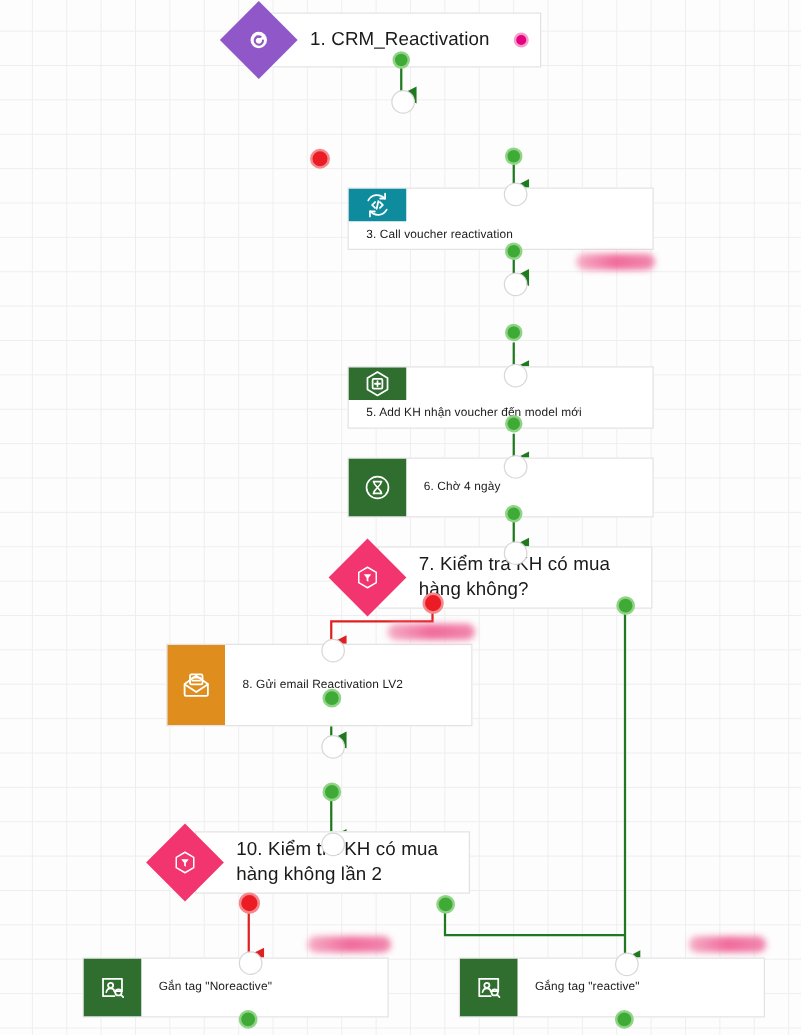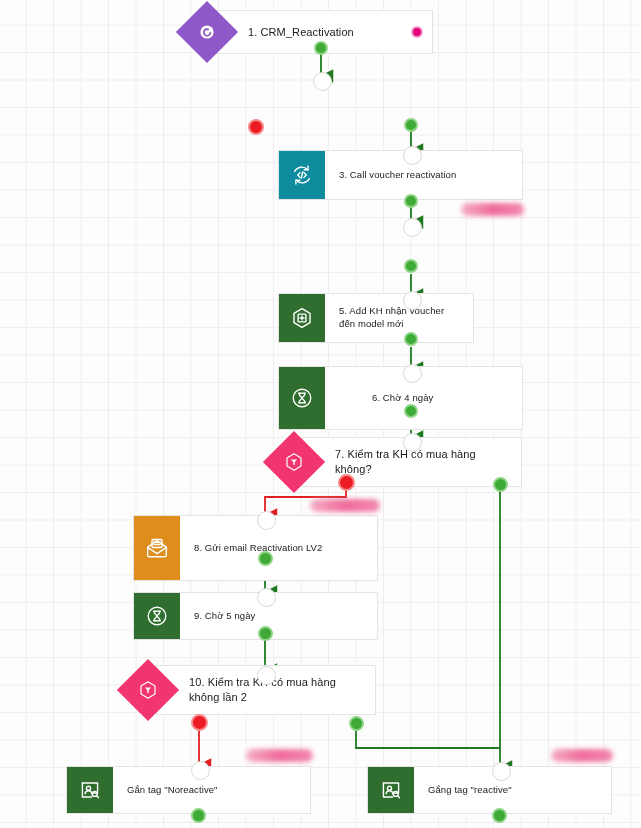--- a/index.html
+++ b/index.html
@@ -25,21 +25,21 @@
   .node{position:absolute;display:flex;align-items:stretch;
         background:#ffffff;border:1px solid #e3e3e3;box-sizing:border-box;}
   .node .ico{width:46px;min-width:46px;display:flex;align-items:center;justify-content:center;}
   .node .lbl{flex:1;display:flex;align-items:center;padding:0 10px 0 14px;
              font-size:9.5px;color:#1a1a1a;line-height:1.35;letter-spacing:.1px;}
 
   
   .dnode{position:absolute;display:flex;align-items:center;}
   .dnode .box{position:absolute;left:30px;top:0;background:#ffffff;
               border:1px solid #e3e3e3;box-sizing:border-box;display:flex;align-items:center;}
-  .dnode .box .lbl{padding-left:32px;padding-right:10px;font-size:11px;color:#1a1a1a;
+  .dnode .box .lbl{padding-left:32px;padding-right:10px;font-size:15px;color:#1a1a1a;
                    line-height:1.35;letter-spacing:.1px;}
   .diamond{position:absolute;width:44px;height:44px;transform:rotate(45deg);
            display:flex;align-items:center;justify-content:center;z-index:3;}
   .diamond > span{transform:rotate(-45deg);display:flex;align-items:center;justify-content:center;}
 
   .port{position:absolute;border-radius:50%;z-index:6;box-sizing:border-box;}
   .port.green{background:#3faa35;border:2px solid #8fd486;}
   .port.red{background:#ec1c24;border:2px solid #f5888c;}
   .port.magenta{background:#e6007e;border:2px solid #f49ccb;}
 
@@ -107,21 +107,21 @@
     </div>
   </div>
   <div class="port magenta" style="left:411px;top:26px;width:12px;height:12px;"></div>
   <div class="port green" style="left:314px;top:41px;width:14px;height:14px;"></div>
   <div class="arrowcap" style="left:313px;top:72px;"></div>
 
   <div class="port red" style="left:248px;top:119px;width:16px;height:16px;"></div>
   <div class="port green" style="left:404px;top:118px;width:14px;height:14px;"></div>
   <div class="arrowcap" style="left:403px;top:146px;"></div>
 
-  <div class="node" style="left:278px;top:150px;width:245px;height:50px;">
+  <div class="node" style="left:278px;top:150px;width:245px;height:50px;flex-direction:column;">
     <div class="ico" style="background:#0e8c9e;">
       <span>
         <svg class="gi" width="26" height="26" viewBox="0 0 24 24" fill="none" stroke="#ffffff" stroke-width="1.3" stroke-linecap="round">
           <path d="M5.2 8.6a7.4 7.4 0 0 1 12-1.4"></path>
           <path d="M18.8 15.4a7.4 7.4 0 0 1-12 1.4"></path>
           <path d="M17.6 3.6v3.6h-3.6"></path>
           <path d="M6.4 20.4v-3.6h3.6"></path>
           <path d="M10.2 9.8 L8.1 12 l2.1 2.2"></path>
           <path d="M13.8 9.8 L15.9 12 l-2.1 2.2"></path>
           <path d="M12.6 9.2 L11.4 14.8"></path>
@@ -130,36 +130,36 @@
     </div>
     <span class="lbl">3. Call voucher reactivation</span>
   </div>
   <div class="port green" style="left:404px;top:194px;width:14px;height:14px;"></div>
   <div class="badge" style="left:461px;top:203px;width:63px;"></div>
   <div class="arrowcap" style="left:403px;top:218px;"></div>
 
   <div class="port green" style="left:404px;top:259px;width:14px;height:14px;"></div>
   <div class="arrowcap" style="left:403px;top:291px;"></div>
 
-  <div class="node" style="left:278px;top:293px;width:196px;height:50px;">
+  <div class="node" style="left:278px;top:293px;width:245px;height:50px;flex-direction:column;">
     <div class="ico" style="background:#2f6e2f;">
       <span>
         <svg class="gi" width="26" height="26" viewBox="0 0 24 24" fill="none" stroke="#ffffff" stroke-width="1.3" stroke-linecap="round" stroke-linejoin="round">
           <path d="M12 3.4 L19.4 7.7 V16.3 L12 20.6 L4.6 16.3 V7.7 Z"></path>
           <rect x="8.4" y="8.4" width="7.2" height="7.2" rx="0.8"></rect>
           <path d="M12 10.1 v3.8 M10.1 12 h3.8"></path>
         </svg>
       </span>
     </div>
     <span class="lbl">5. Add KH nhận voucher đến model mới</span>
   </div>
   <div class="port green" style="left:404px;top:332px;width:14px;height:14px;"></div>
   <div class="arrowcap" style="left:403px;top:364px;"></div>
 
-  <div class="node" style="left:278px;top:366px;width:245px;height:64px;gap:33px;">
+  <div class="node" style="left:278px;top:366px;width:245px;height:48px;">
     <div class="ico" style="background:#2f6e2f;">
       <span>
         <svg class="gi" width="26" height="26" viewBox="0 0 24 24" fill="none" stroke="#ffffff" stroke-width="1.25" stroke-linecap="round" stroke-linejoin="round">
           <circle cx="12" cy="12" r="8.1"></circle>
           <path d="M9 7.6 h6 M9 16.4 h6"></path>
           <path d="M9.3 7.6 C9.3 10.6 12 11.2 12 12 C12 12.8 9.3 13.4 9.3 16.4"></path>
           <path d="M14.7 7.6 C14.7 10.6 12 11.2 12 12 C12 12.8 14.7 13.4 14.7 16.4"></path>
         </svg>
       </span>
     </div>
@@ -195,33 +195,20 @@
           <path d="M9.2 6.6 h5.6 M9.2 8.8 h5.6"></path>
           <path d="M3.6 11.6 L12 17.2 L20.4 11.6"></path>
         </svg>
       </span>
     </div>
     <span class="lbl">8. Gửi email Reactivation LV2</span>
   </div>
   <div class="port green" style="left:258px;top:551px;width:15px;height:15px;"></div>
   <div class="arrowcap" style="left:257px;top:588px;"></div>
 
-  <div class="node" style="left:133px;top:592px;width:245px;height:48px;">
-    <div class="ico" style="background:#2f6e2f;">
-      <span>
-        <svg class="gi" width="26" height="26" viewBox="0 0 24 24" fill="none" stroke="#ffffff" stroke-width="1.25" stroke-linecap="round" stroke-linejoin="round">
-          <circle cx="12" cy="12" r="8.1"></circle>
-          <path d="M9 7.6 h6 M9 16.4 h6"></path>
-          <path d="M9.3 7.6 C9.3 10.6 12 11.2 12 12 C12 12.8 9.3 13.4 9.3 16.4"></path>
-          <path d="M14.7 7.6 C14.7 10.6 12 11.2 12 12 C12 12.8 14.7 13.4 14.7 16.4"></path>
-        </svg>
-      </span>
-    </div>
-    <span class="lbl">9. Chờ 5 ngày</span>
-  </div>
   <div class="port green" style="left:258px;top:626px;width:15px;height:15px;"></div>
   <div class="arrowcap" style="left:257px;top:666px;"></div>
 
   <div class="dnode" style="left:126px;top:665px;width:250px;height:50px;">
     <div class="box" style="width:220px;height:50px;">
       <span class="lbl">10. Kiểm tra KH có mua hàng không lần 2</span>
     </div>
     <div class="diamond" style="left:0;top:3px;background:#f2356f;">
       <span>
         <svg class="gi" width="24" height="24" viewBox="0 0 24 24" fill="none" stroke="#ffffff" stroke-width="1.2" stroke-linecap="round" stroke-linejoin="round">

